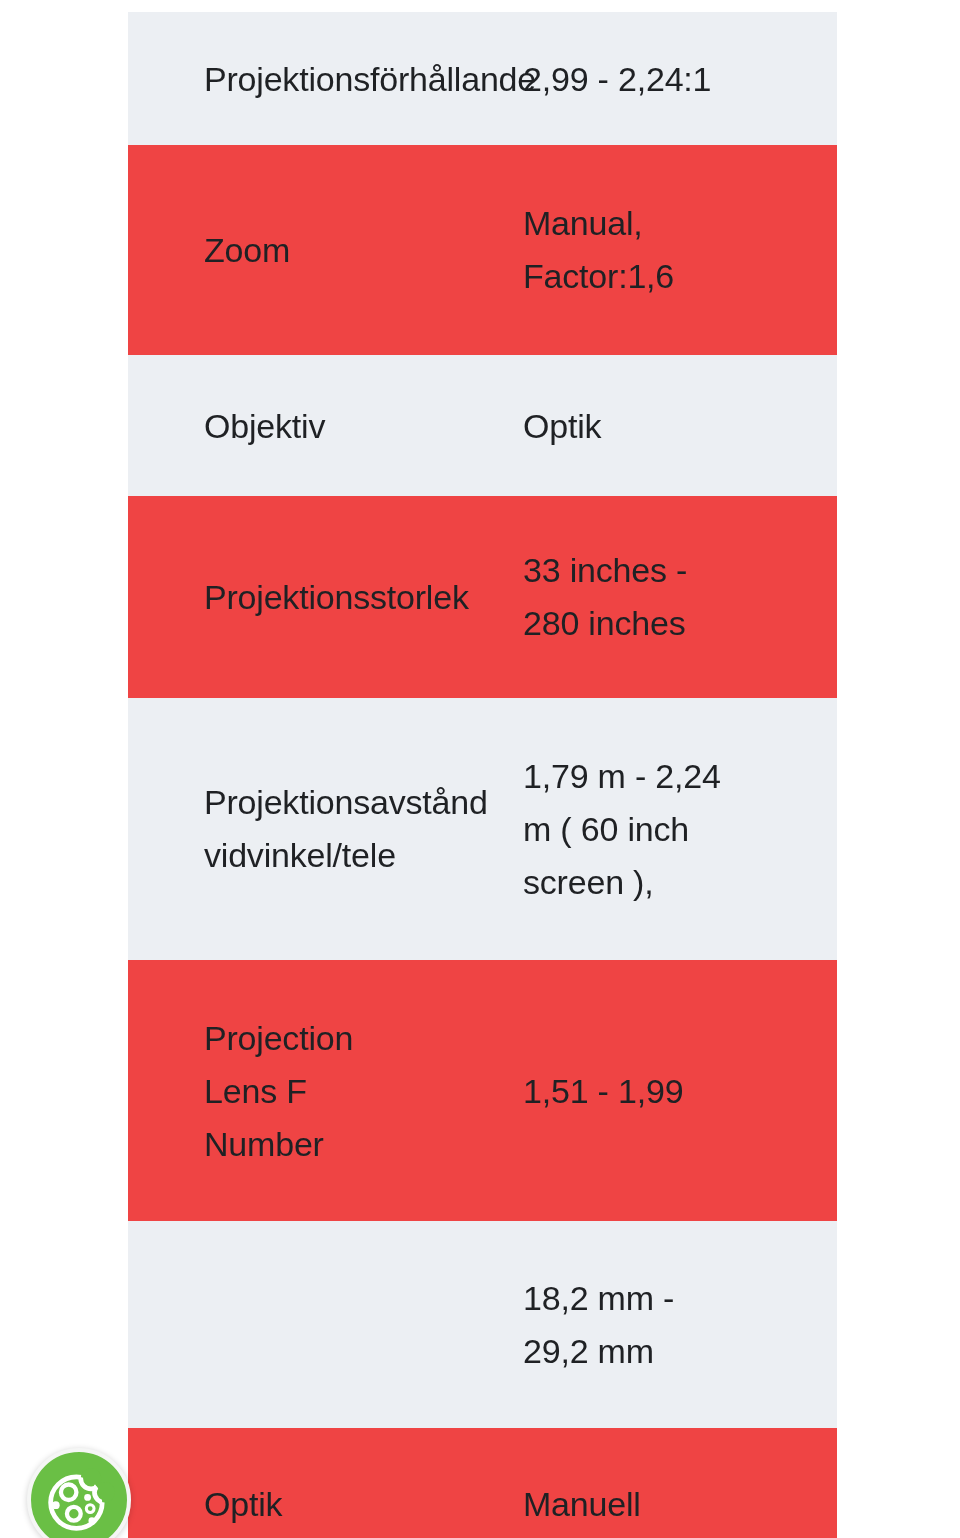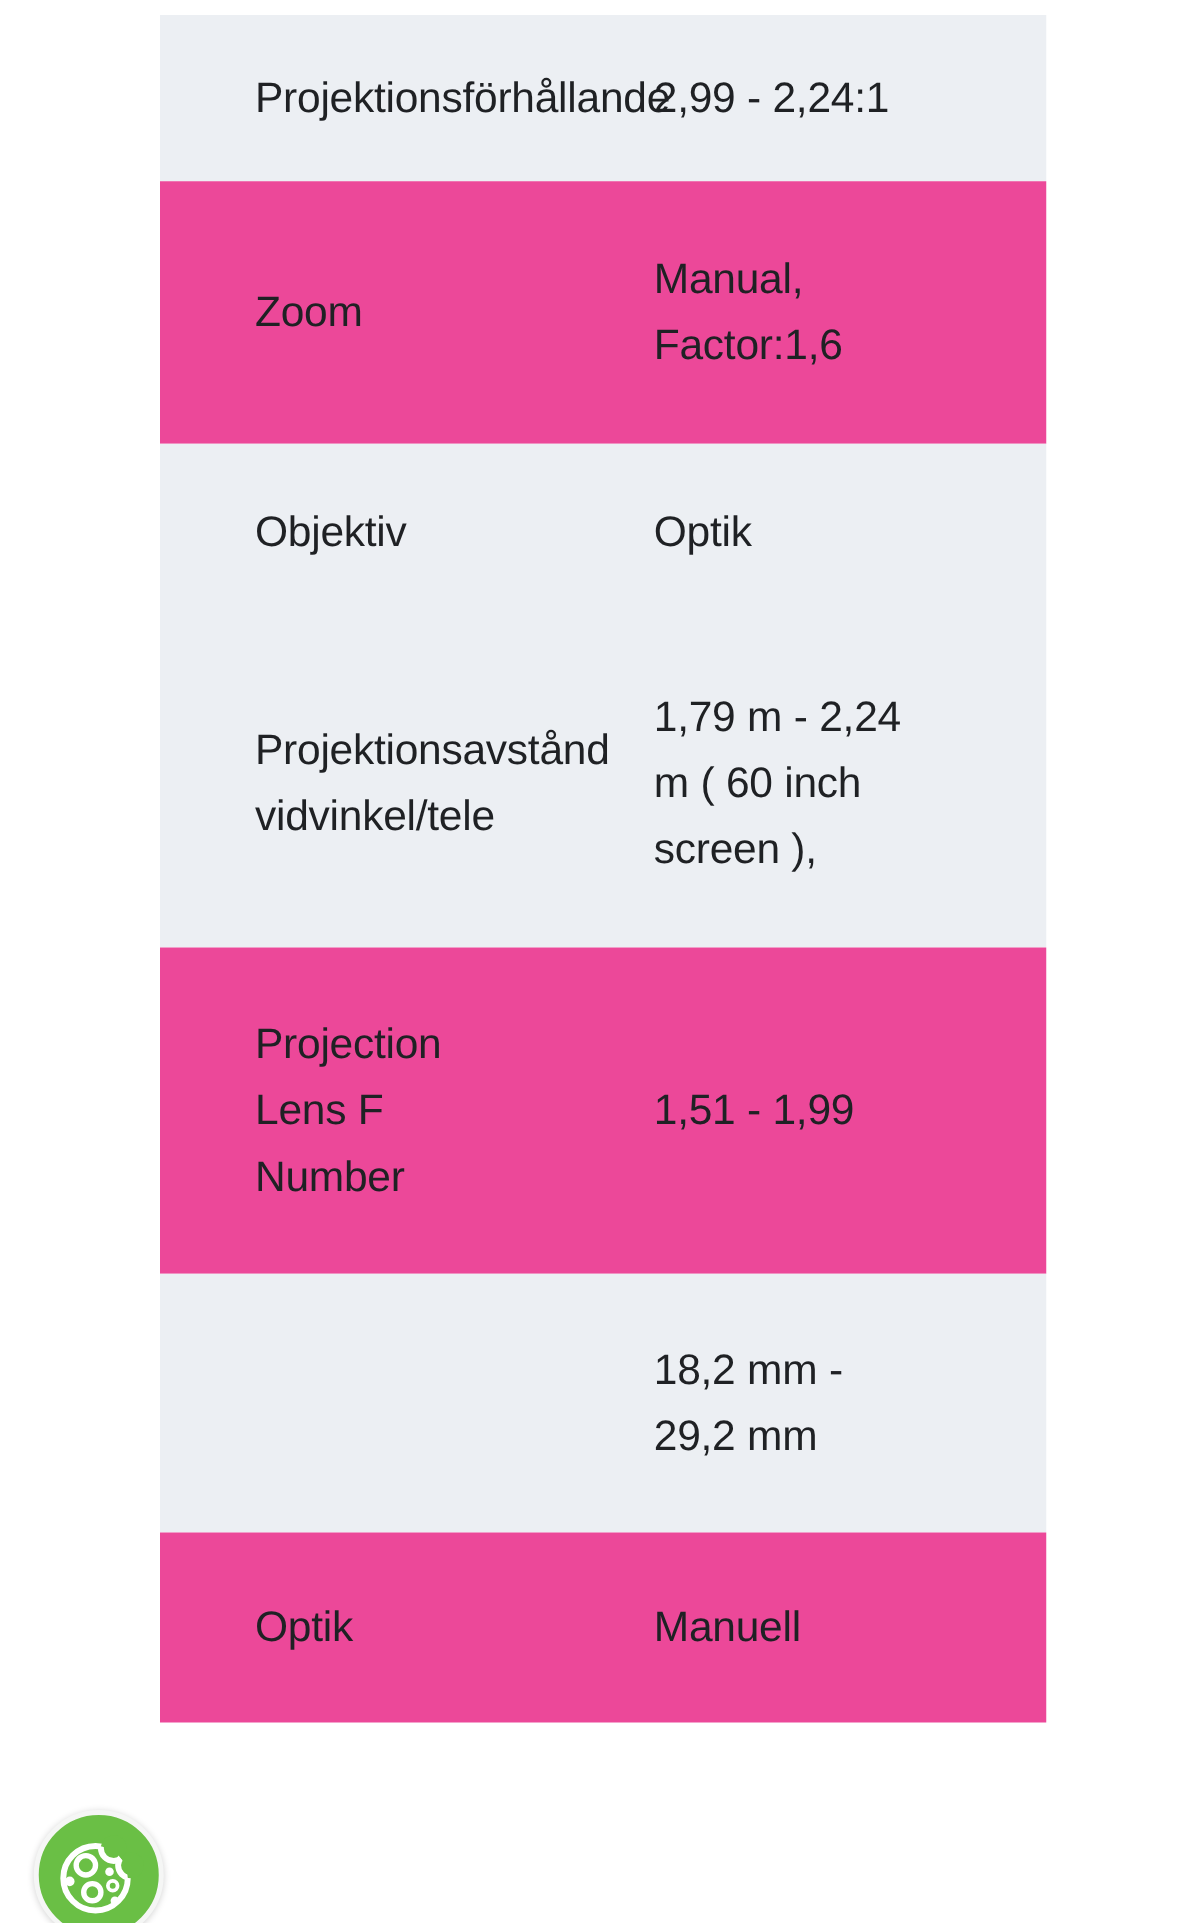--- a/index.html
+++ b/index.html
@@ -17,21 +17,21 @@
     margin-top: 12px;
   }
   .spec-table {
     position: absolute;
     left: 128px;
     top: 0;
     width: 709px;
   }
   .spec-row { position: relative; width: 709px; }
   .spec-row.dark  { background: #eceff3; }
-  .spec-row.light { background: #ec4899; }
+  .spec-row.light { background: #ef4444; }
   .cell {
     position: absolute;
     top: 50%;
     transform: translateY(-50%);
     font-size: 34px;
     line-height: 53px;
     white-space: pre-line;
     color: #1f2124;
     letter-spacing: -0.2px;
   }
@@ -72,20 +72,25 @@
       <div class="cell label">Zoom</div>
       <div class="cell value">Manual,
 Factor:1,6</div>
     </div>
 
     <div class="spec-row dark" style="height:141px">
       <div class="cell value">Optik</div>
       <div class="cell label">Objektiv</div>
     </div>
 
+    <div class="spec-row light" style="height:202px">
+      <div class="cell label">Projektionsstorlek</div>
+      <div class="cell value">33 inches -
+280 inches</div>
+    </div>
 
     <div class="spec-row dark" style="height:262px">
       <div class="cell label">Projektionsavstånd
 vidvinkel/tele</div>
       <div class="cell value">1,79 m - 2,24
 m ( 60 inch
 screen ),</div>
     </div>
 
     <div class="spec-row light" style="height:261px">

